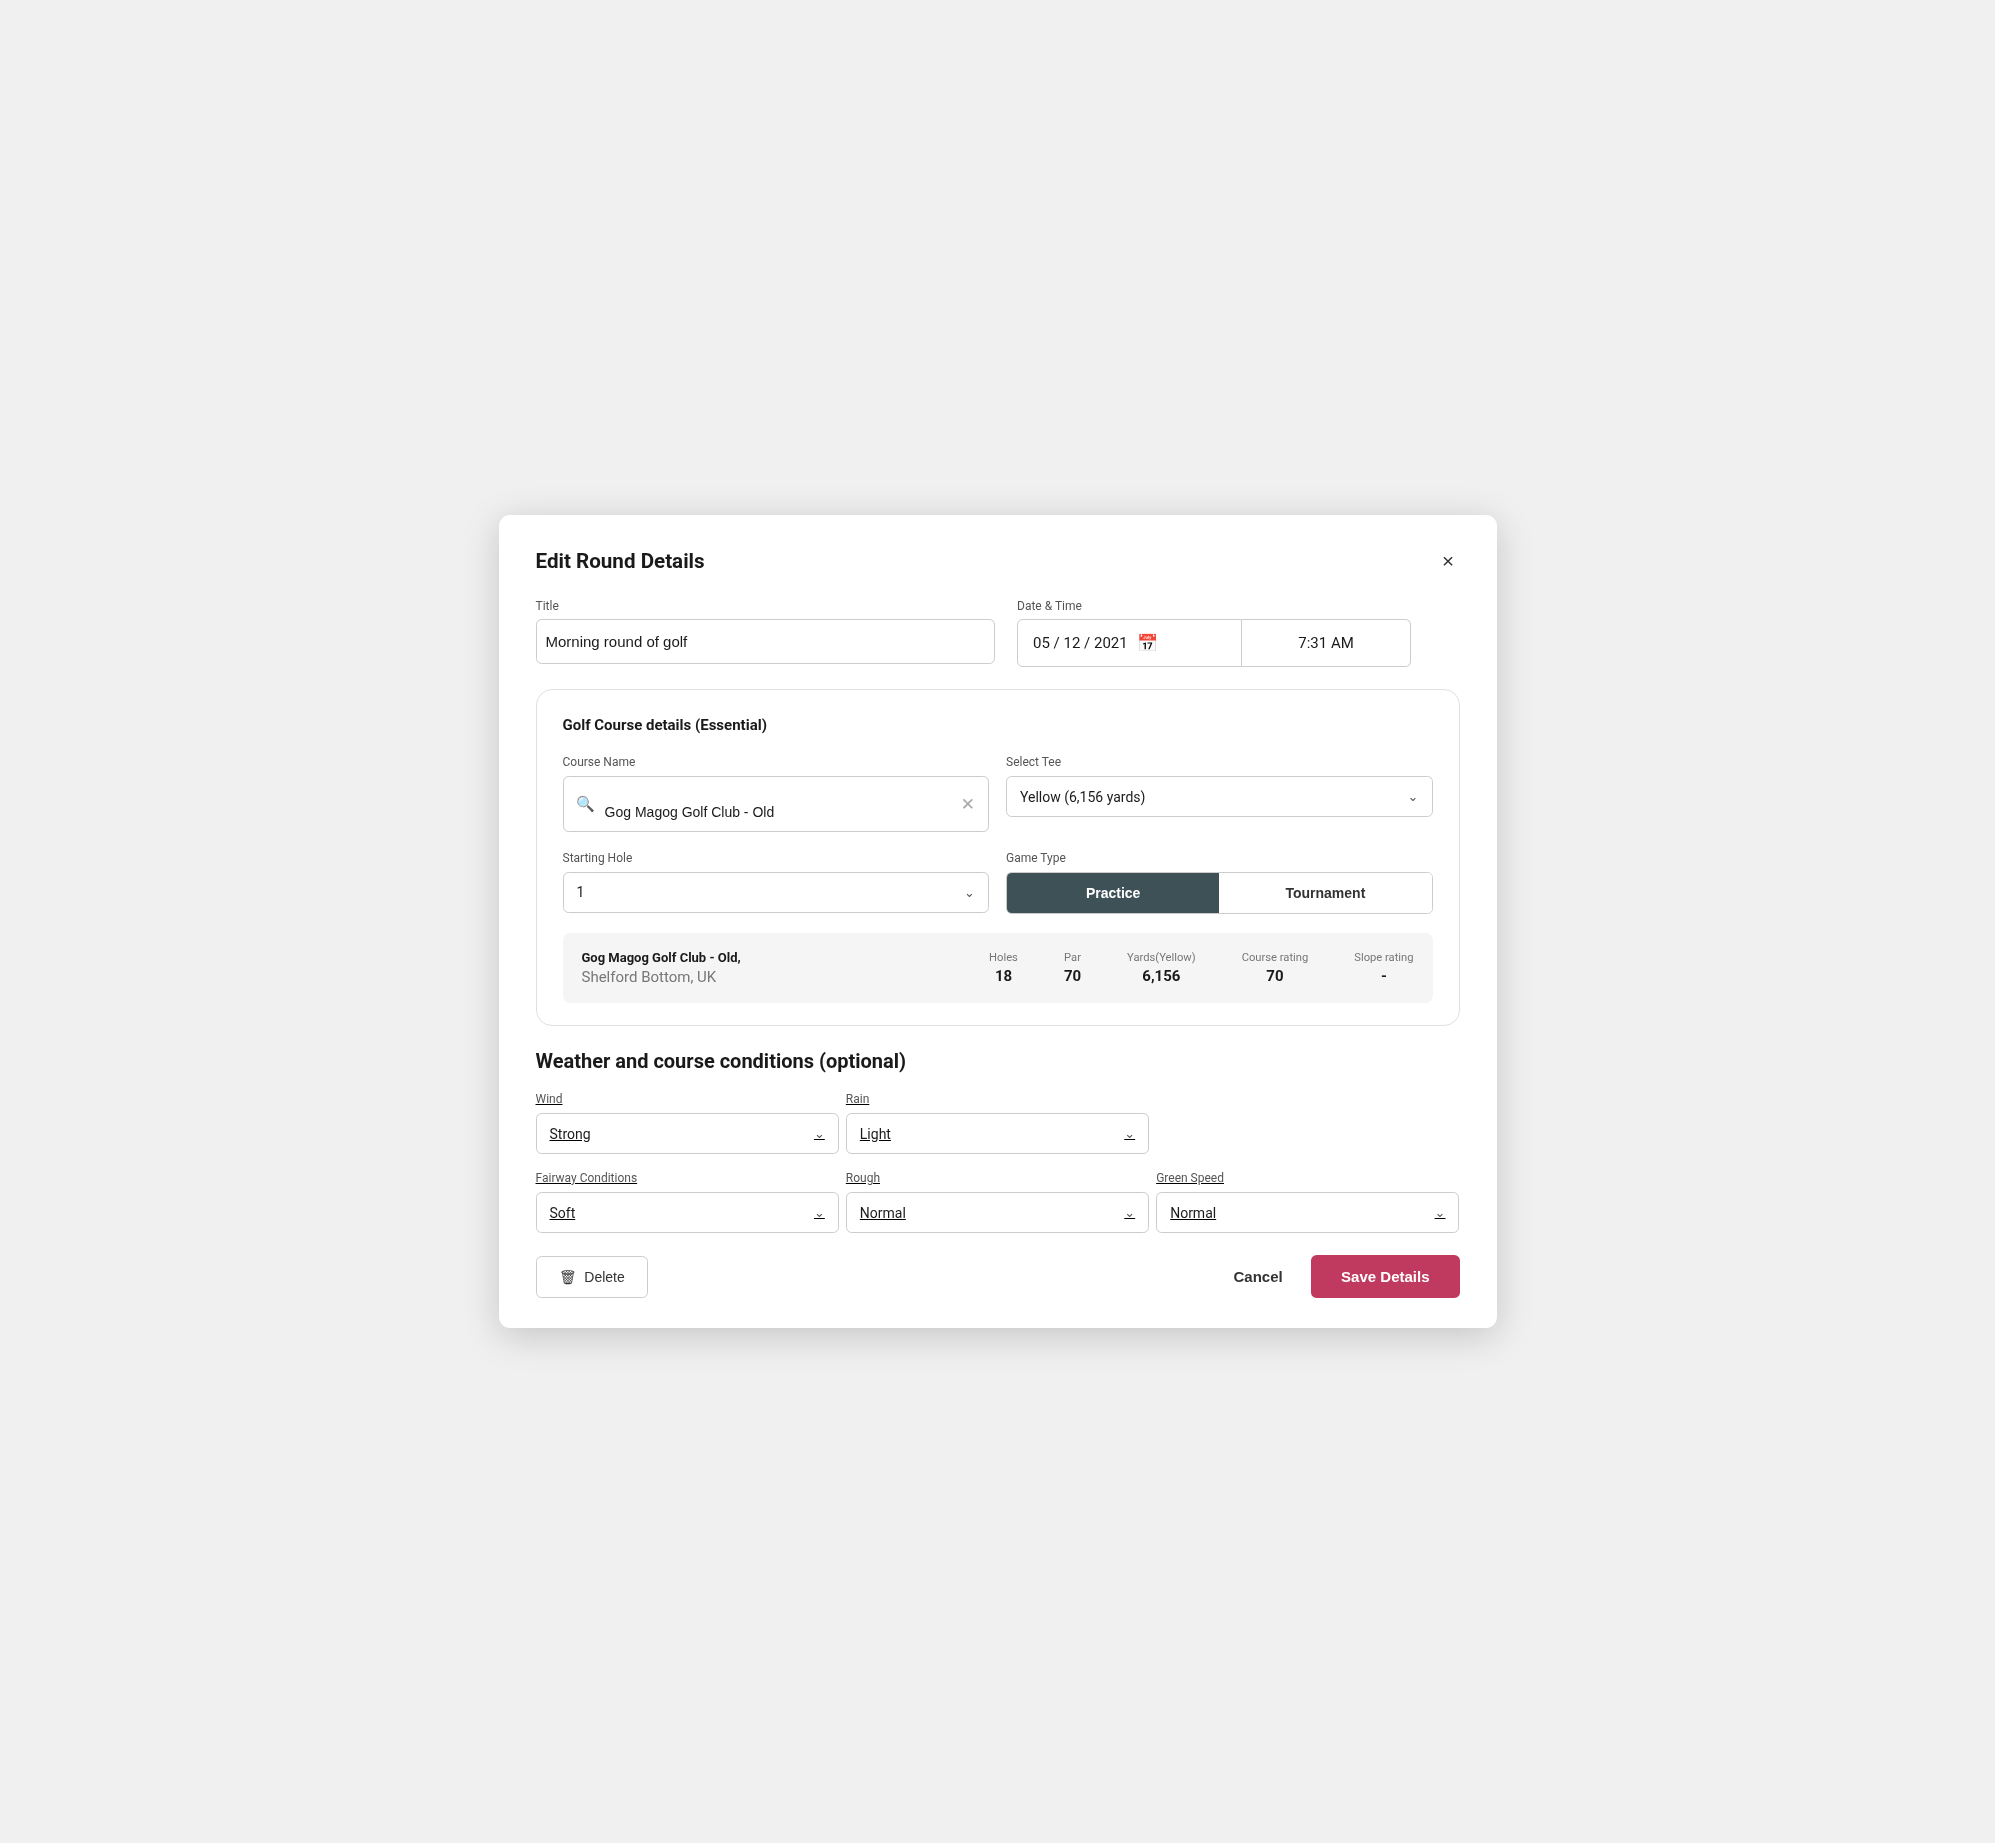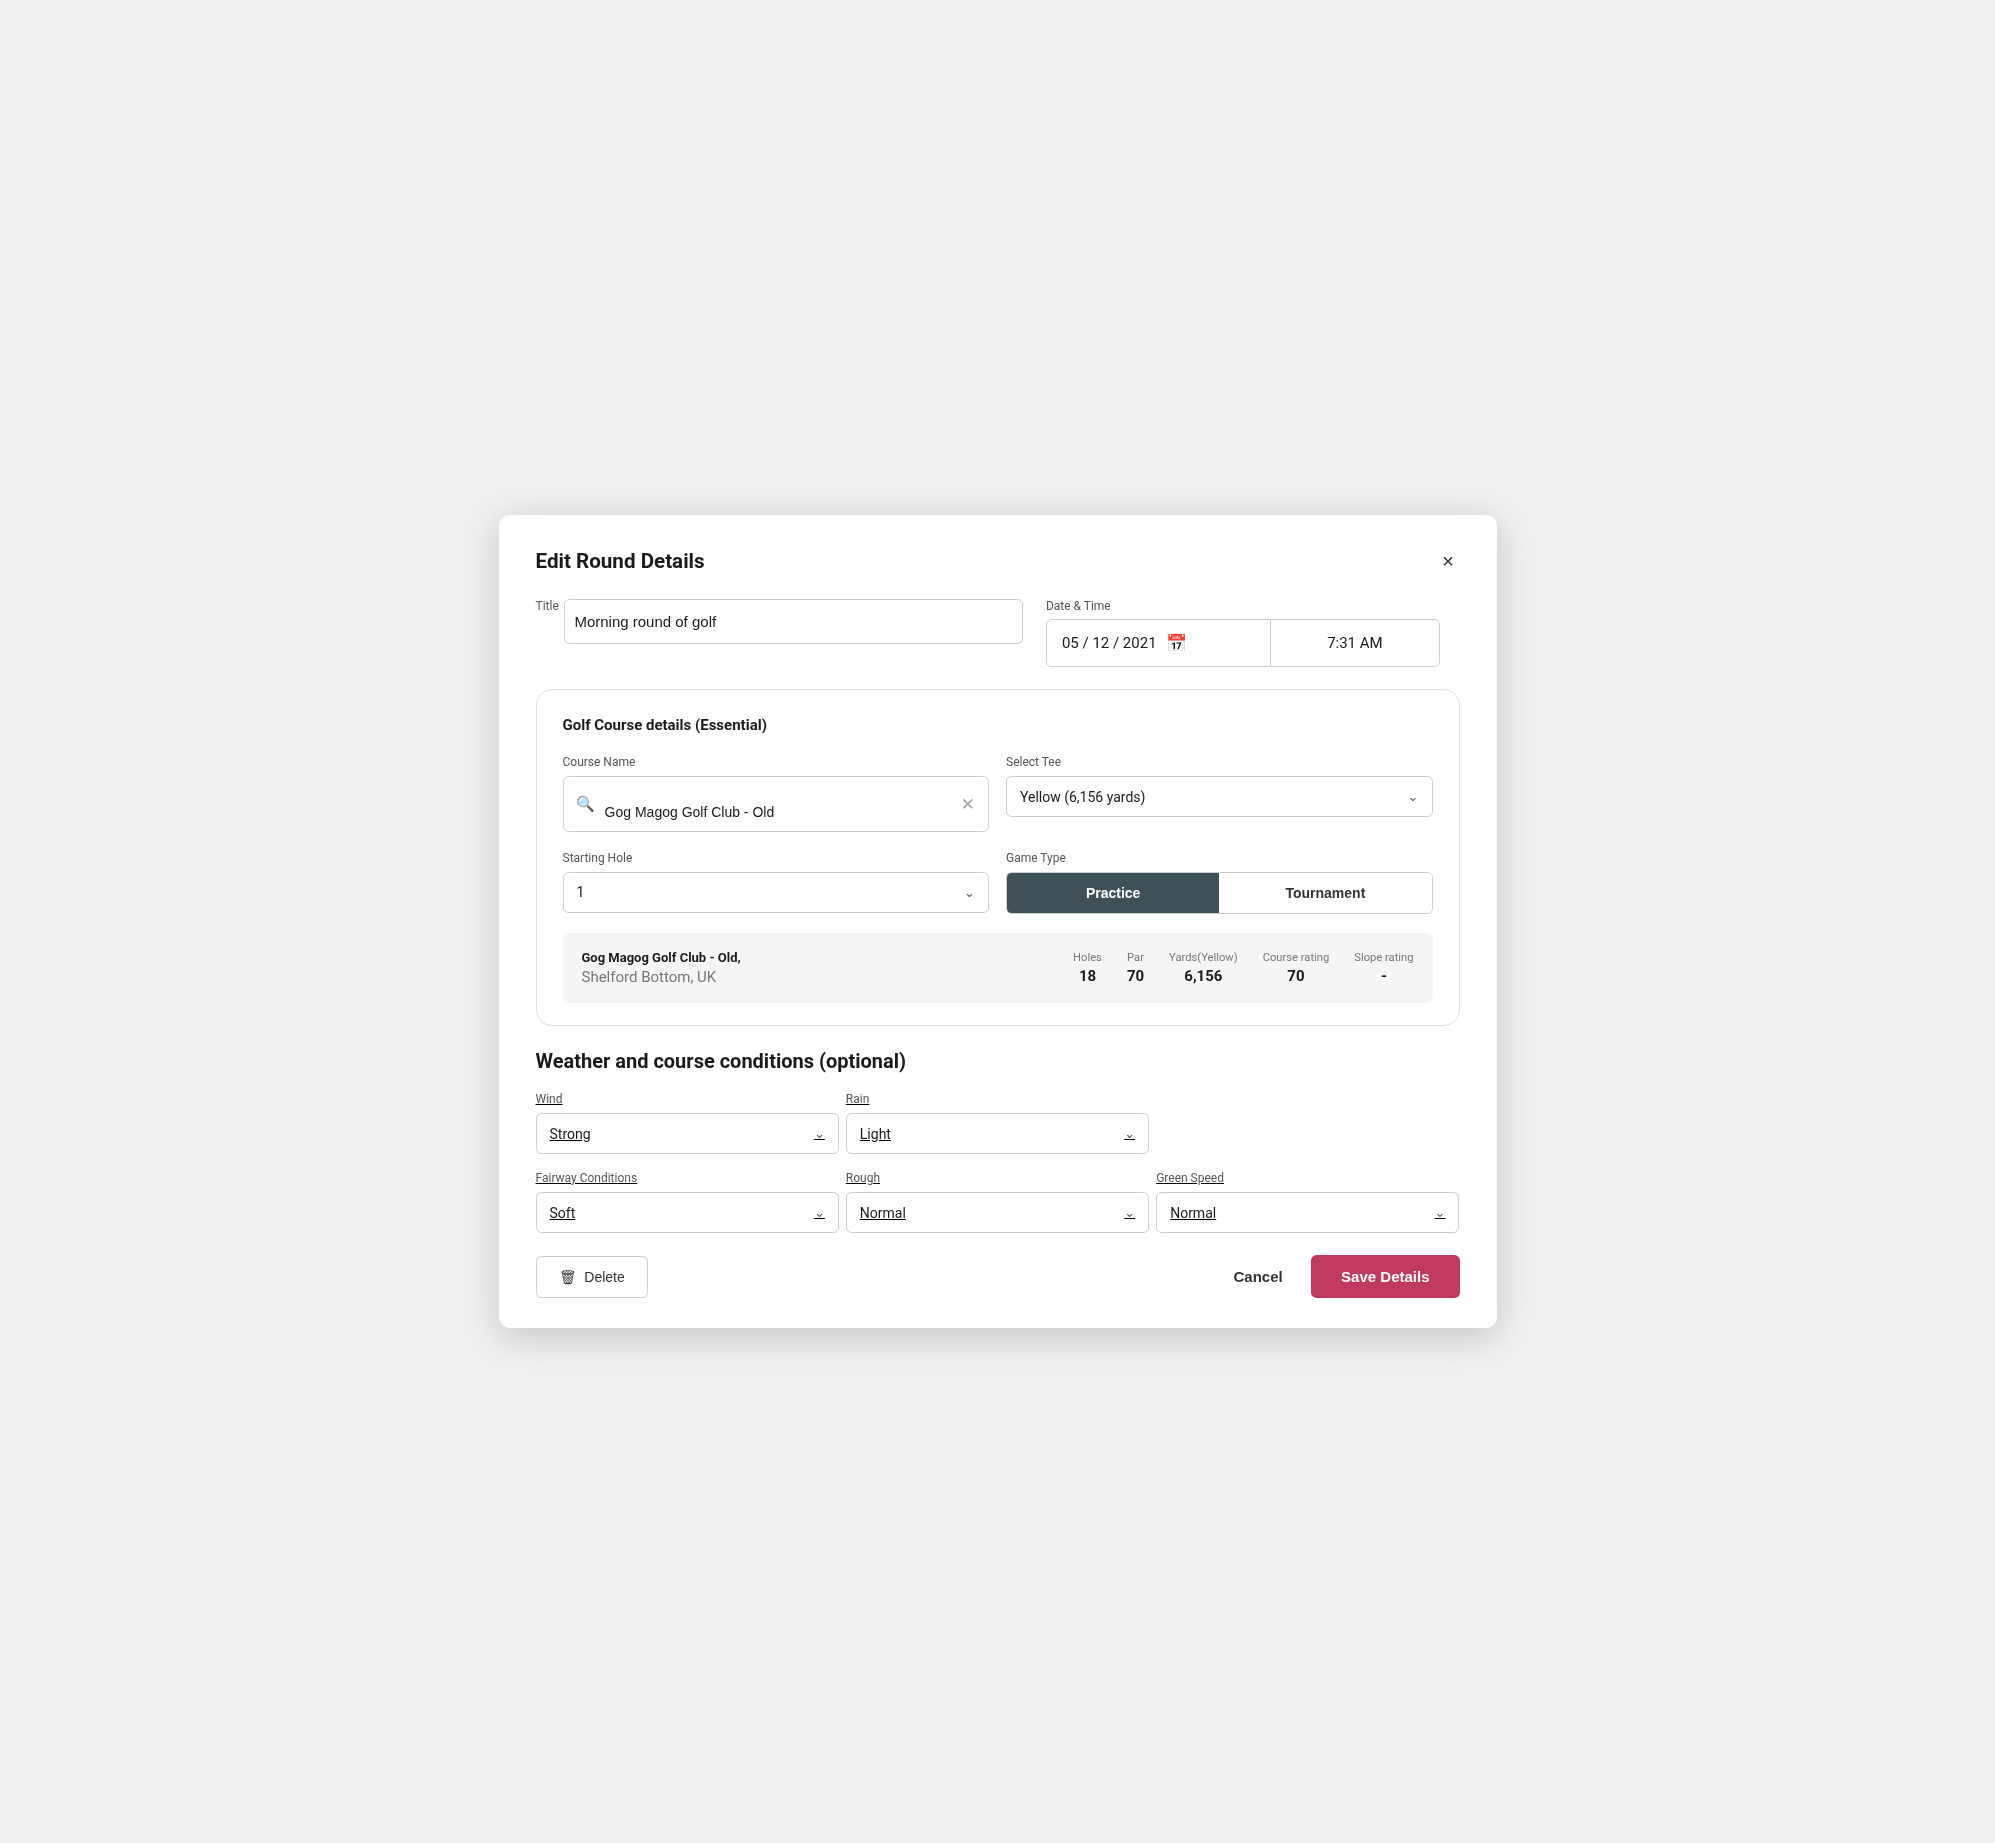--- a/index.html
+++ b/index.html
@@ -42,21 +42,21 @@
       padding: 1.9px 5.6px;
     }
     .top-row {
       display: flex;
       gap: 22.5px;
       margin-bottom: 22.5px;
       align-items: flex-start;
     }
     .field-group {
       display: flex;
-      flex-direction: row;
+      flex-direction: column;
       gap: 5.6px;
       justify-content: space-between;
     }
     .field-label {
       font-size: 12px;
       color: #555;
       font-weight: 400;
     }
     .title-input {
       border: 1.4px solid #ccc;
@@ -206,21 +206,21 @@
       font-weight: 700;
       color: #1a1a1a;
     }
     .course-info-name .sub {
       font-size: 15px;
       color: #777;
       margin-top: 2.8px;
     }
     .course-stats {
       display: flex;
-      gap: 25px;
+      gap: 46px;
       flex: 3;
       justify-content: flex-end;
     }
     .stat-item {
       text-align: center;
     }
     .stat-label {
       font-size: 11.2px;
       color: #777;
       margin-bottom: 3.7px;

